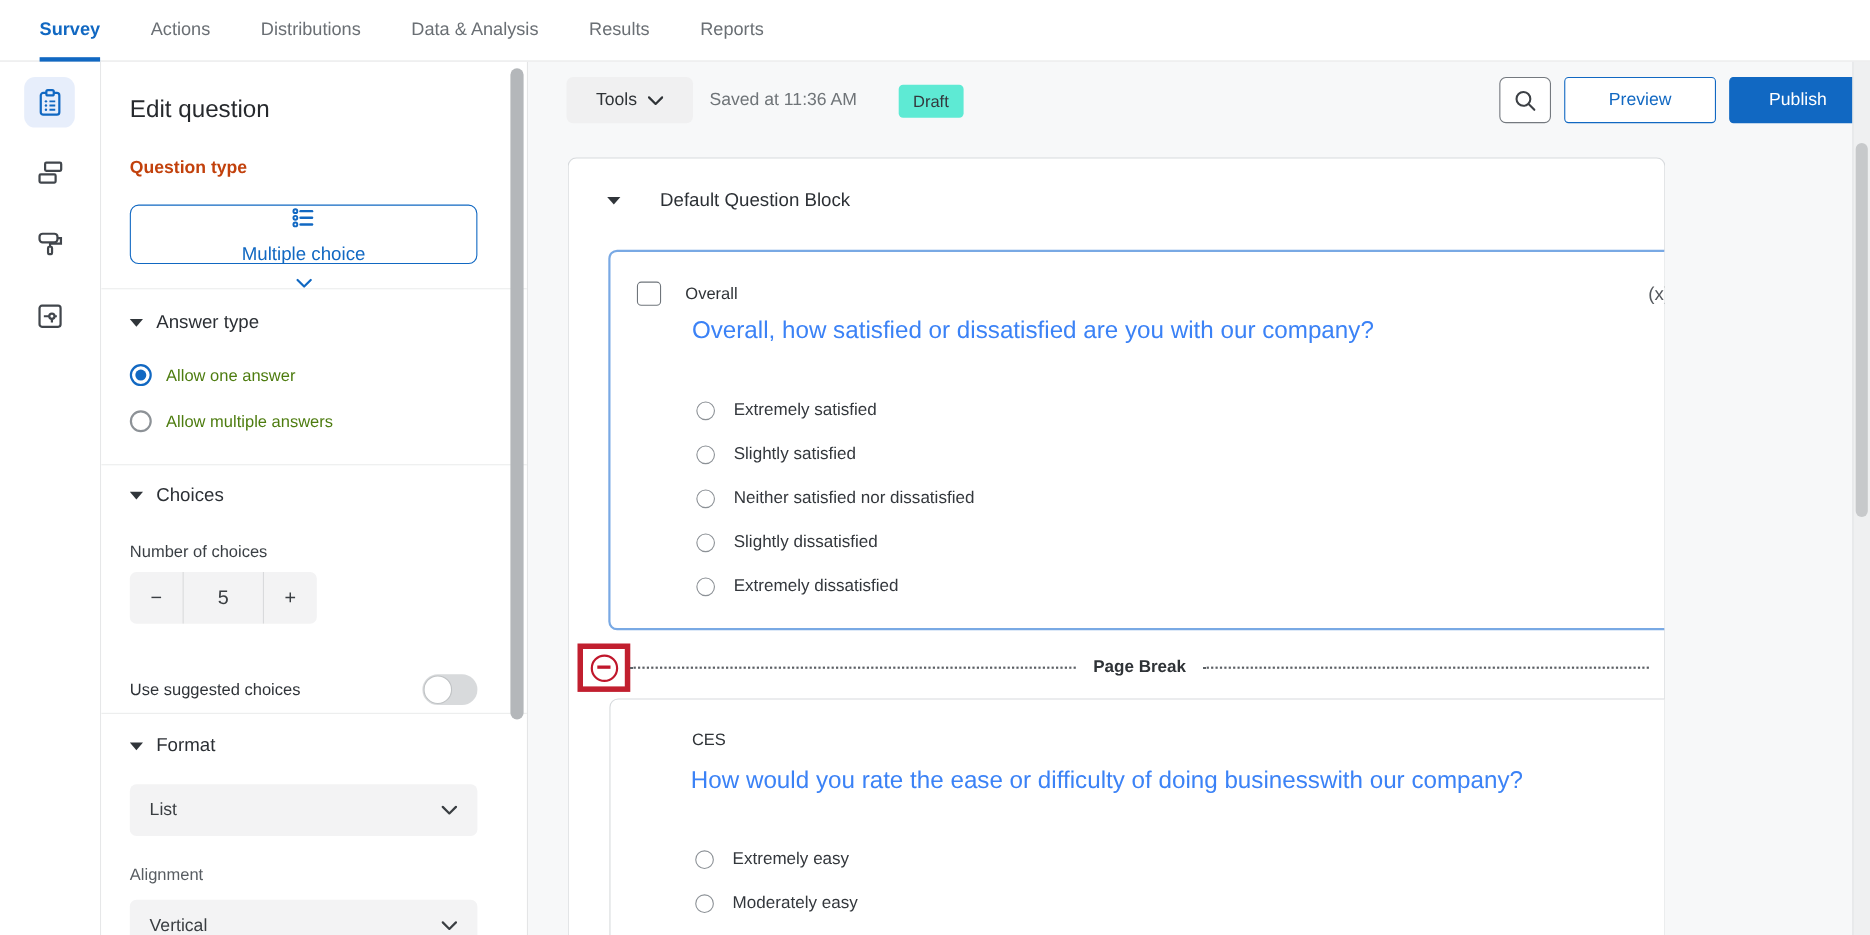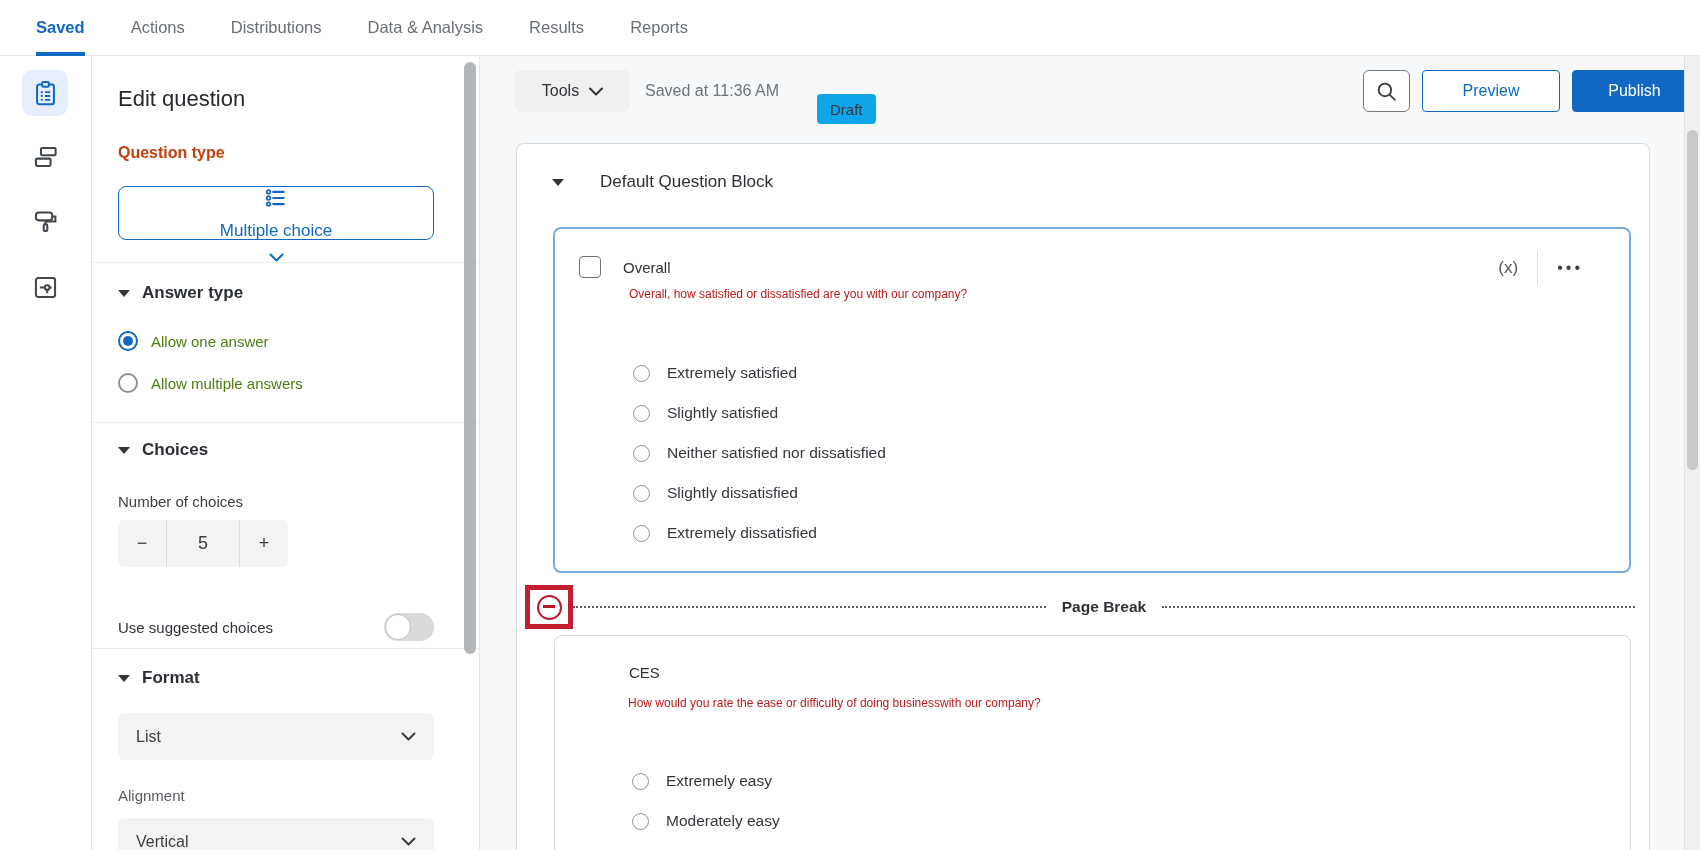--- a/index.html
+++ b/index.html
@@ -23,21 +23,21 @@
   
   .panel { position:absolute; left:92px; top:56px; width:388px; bottom:0; background:#fff;
            border-right:1px solid #e4e5e6; overflow:hidden; z-index:4; }
   .panel .abs { position:absolute; }
   .panel-title { left:26px; top:30px; font-size:22px; color:#26292d; }
   .panel-sub { left:26px; font-size:16px; font-weight:bold; color:#c2410c; }
   .qtype-dd { left:26px; top:130px; width:316px; height:54px; border:1px solid #1168c2; border-radius:8px;
               background:#fff; display:flex; align-items:center; padding:0 16px; gap:12px; cursor:pointer;flex-direction:column; }
   .qtype-dd .dd-label { font-size:17px; color:#1168c2; flex:1; }
   .divider { left:0; width:388px; height:1px; background:#eceded; }
-  .sec-head { left:26px; display:flex; align-items:center; gap:12px; font-size:17px; font-weight:bold; color:#2b2f34; cursor:pointer; }
+  .sec-head { left:26px; display:flex; align-items:center; gap:12px; font-size:17px; font-weight:normal; color:#2b2f34; cursor:pointer; }
   .tri { width:0; height:0; border-left:6px solid transparent; border-right:6px solid transparent; border-top:7px solid #30353a; }
   .radio-row { left:26px; display:flex; align-items:center; gap:13px; cursor:pointer; }
   .radio { width:20px; height:20px; border-radius:50%; border:2px solid #8d9297; background:#fff; position:relative; flex:none; }
   .radio.sel { border-color:#1168c2; }
   .radio.sel::after { content:""; position:absolute; left:3px; top:3px; width:10px; height:10px; border-radius:50%; background:#1168c2; }
   .radio-row .lbl { font-size:15px; color:#4d7c0f; }
   .plain-lbl { left:26px; font-size:15px; color:#3a3f44; }
   .stepper { left:26px; top:464px; width:170px; height:47px; background:#f3f3f4; border-radius:6px; display:flex; overflow:hidden; }
   .stepper > div { display:flex; align-items:center; justify-content:center; font-size:18px; color:#3a3e42; }
   .step-minus { width:49px; border-right:1px solid #d9dadc; cursor:pointer; }
@@ -52,42 +52,42 @@
   .gray-dd .dd-label { font-size:16px; color:#3a3e42; flex:1; }
   .muted-lbl { left:26px; font-size:15px; color:#585d62; }
   .panel-thumb { position:absolute; left:372px; top:6px; width:12px; height:592px; background:#b4b7ba; border-radius:6px; cursor:pointer; }
 
   
   .main { position:absolute; left:480px; top:56px; right:0; bottom:0; background:#f7f8f9; }
   .main .abs { position:absolute; }
   .btn { display:flex; align-items:center; justify-content:center; border-radius:4px; font-size:16px; cursor:pointer; }
   .tools-btn { left:35px; top:14px; width:115px; height:42px; background:#f0f0f1; border-radius:6px; gap:10px; color:#2f3337; }
   .saved-txt { left:165px; top:14px; height:42px; display:flex; align-items:center; font-size:16px; color:#6f7478; }
-  .draft-badge { left:337px; top:21px; height:30px; padding:0 13px; background:#0ea5e9; border-radius:4px;
-                 display:flex; align-items:center; font-size:15px; color:#34383d;margin-top:17px; }
+  .draft-badge { left:337px; top:21px; height:30px; padding:0 13px; background:#5eead4; border-radius:4px;
+                 display:flex; align-items:center; font-size:15px; color:#34383d; }
   .search-btn { left:883px; top:14px; width:47px; height:42px; background:#fff; border:1px solid #74797f; border-radius:6px; color:#3c4045; }
   .preview-btn { left:942px; top:14px; width:138px; height:42px; background:#fff; border:1px solid #1168c2; color:#1168c2; }
   .publish-btn { left:1092px; top:14px; width:125px; height:42px; background:#1168c2; color:#fff; border:1px solid #1168c2; }
 
   
-  .container { position:absolute; left:36px; top:87px; width:1134px; bottom:0; background:#fff;
+  .container { position:absolute; left:36px; top:87px; width:998px; bottom:0; background:#fff;
                border:1px solid #d7dadd; border-bottom:none; border-radius:8px 8px 0 0; overflow:hidden; }
   .blk-head { position:absolute; left:35px; top:28px; display:flex; align-items:center; gap:36px; cursor:pointer; }
   .blk-head .ttl { font-size:17px; color:#2c3035; }
 
   .qcard { position:absolute; background:#fff; border-radius:8px; }
   .qcard1 { left:36px; top:83px; width:1078px; height:346px; border:2px solid #79a9e4; }
   .qcard2 { left:37px; top:491px; width:1077px; height:420px; border:1px solid #d7dadd; }
   .checkbox { position:absolute; left:24px; top:27px; width:22px; height:22px; border:1.5px solid #6f757b; border-radius:4px; background:#fff; cursor:pointer; }
   .q-id { position:absolute; font-size:15px; color:#2f3337;text-align:right; }
   .q-controls { position:absolute; right:46px; top:22px; height:34px; display:flex; align-items:center; gap:19px; }
   .recode { font-size:17px; color:#54585d; cursor:pointer; }
   .vdiv { width:1px; height:34px; background:#dcdddf; }
   .more-dots { font-size:16px; letter-spacing:3px; color:#3a3e42; cursor:pointer; }
-  .q-text { position:absolute; font-size:12px; color:#b91c1c; cursor:text; }
+  .q-text { position:absolute; font-size:22px; color:#3b82f6; cursor:text; }
   .choice-list { position:absolute; display:flex; flex-direction:column; }
   .choice-row { height:40px; display:flex; align-items:flex-end; gap:17px; cursor:pointer; }
   .c-radio { width:17px; height:17px; border-radius:50%; border:1.5px solid #8c9196; background:#fff; flex:none; }
   .c-lbl { font-size:15.5px; color:#33373c; }
 
   
   .pb-row { position:absolute; left:8px; right:14px; top:441px; height:44px; display:flex; align-items:center; }
   .pb-annotation { width:48px; height:44px; border:5px solid #c11f2f; background:#fff; flex:none;
                    display:flex; align-items:center; justify-content:center; }
   .pb-minus { width:25px; height:25px; border-radius:50%; border:2.5px solid #c0172c; position:relative; cursor:pointer; background:#fff; }
@@ -100,21 +100,21 @@
   .vscroll-thumb { position:absolute; left:2px; right:2px; top:74px; height:340px; background:#c7c9cb; border-radius:7px; cursor:pointer; }
 
   svg { display:block; }
 </style>
 </head>
 <body>
 
 <div class="app">
 
   <div class="topnav">
-    <div class="nav-tab active">Saved</div>
+    <div class="nav-tab active">Survey</div>
     <div class="nav-tab">Actions</div>
     <div class="nav-tab">Distributions</div>
     <div class="nav-tab">Data &amp; Analysis</div>
     <div class="nav-tab">Results</div>
     <div class="nav-tab">Reports</div>
   </div>
 
   <div class="rail">
     <div class="rail-btn active" style="top:14px;">
       <span>

